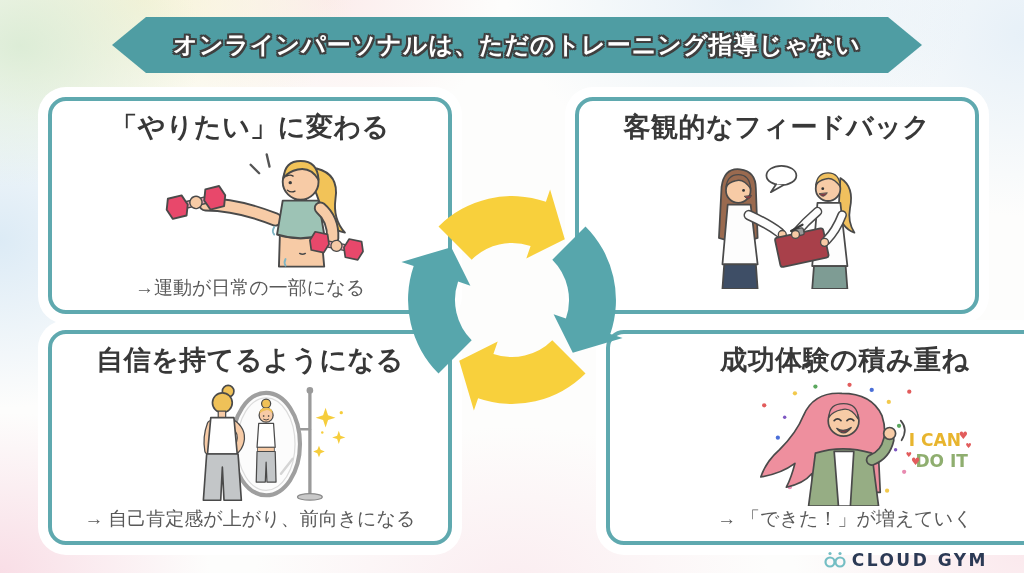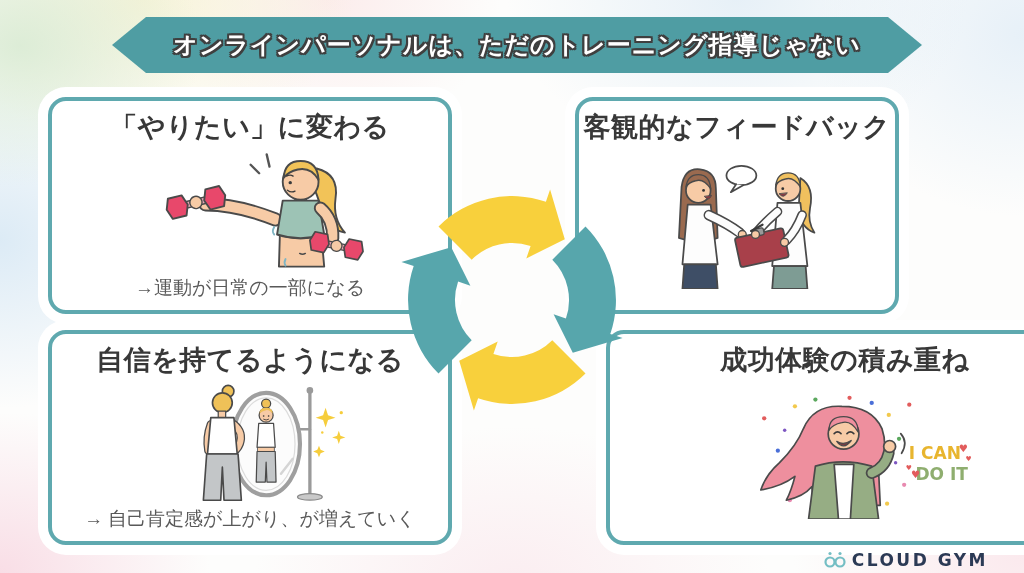--- a/index.html
+++ b/index.html
@@ -39,21 +39,21 @@
 
   
   .card{
     position:absolute;z-index:1;box-sizing:border-box;
     background:#fff;border:4px solid var(--card-border,#5FA9AF);border-radius:18px;
     box-shadow:0 0 0 10px #fff;
     display:flex;flex-direction:column;align-items:center;justify-content:space-between;
     padding:8px 6px 9px;
   }
   .card-tl{left:48px;top:97px;width:404px;height:217px;}
-  .card-tr{left:575px;top:97px;width:324px;height:217px;}
+  .card-tr{left:575px;top:97px;width:404px;height:217px;}
   .card-bl{left:48px;top:330px;width:404px;height:215px;justify-content:center;}
   .card-br{left:606px;top:330px;width:478px;height:215px;}
   .card-title{font-size:27px;font-weight:800;letter-spacing:.5px;color:var(--title-text,#383838);white-space:nowrap;}
   .card-caption{font-size:19px;color:var(--caption-text,#595959);white-space:nowrap;font-family:Liberation Serif, serif;}
   .illus{flex:1 1 auto;display:flex;align-items:center;justify-content:center;min-height:0;}
   .illus svg{height:132px;max-width:390px;}
   .card-bl .illus svg,.card-br .illus svg{height:128px;}
 
   
   .cycle{position:absolute;left:382px;top:170px;width:260px;height:260px;z-index:5;pointer-events:none;}
@@ -190,21 +190,21 @@
           <path d="M88 92 L126 92 L130 148 L109 148 L107 108 L105 148 L84 148 Z" fill="#C3C6C8" stroke="#4a4a4a" stroke-width="2"></path>
 
           <path d="M232 36 L235 45 L244 48 L235 51 L232 60 L229 51 L220 48 L229 45 Z" fill="#F6CD3C"></path>
           <path d="M248 64 L250 70 L256 72 L250 74 L248 80 L246 74 L240 72 L246 70 Z" fill="#F6CD3C"></path>
           <path d="M224 82 L226 87 L231 89 L226 91 L224 96 L222 91 L217 89 L222 87 Z" fill="#F6CD3C"></path>
           <circle cx="251" cy="42" r="2" fill="#F6CD3C"></circle>
           <circle cx="228" cy="66" r="1.5" fill="#F6CD3C"></circle>
         </g>
       </svg>
     </div>
-    <div class="card-caption">→ 自己肯定感が上がり、が増えていく</div>
+    <div class="card-caption">→ 自己肯定感が上がり、前向きになる</div>
   </div>
 
   <div class="card card-br">
     <div class="card-title">成功体験の積み重ね</div>
     <div class="illus">
       <svg viewBox="0 0 310 150">
         <g>
           <circle cx="60" cy="32" r="2.5" fill="#E25C5C"></circle>
             <circle cx="76" cy="70" r="2.5" fill="#4A6FD8"></circle>
           <circle cx="68" cy="110" r="2.5" fill="#5BA85E"></circle>
@@ -241,20 +241,21 @@
         <g font-family="DejaVu Sans, sans-serif" font-weight="bold">
           <text x="260" y="80" text-anchor="middle" font-size="20" fill="#E8B52E">I CAN</text>
           <text x="268" y="104" text-anchor="middle" font-size="20" fill="#8FAE6F">DO IT</text>
           <text x="288" y="72" font-size="12" fill="#E25C5C">♥</text>
           <text x="296" y="82" font-size="8" fill="#E25C5C">♥</text>
           <text x="232" y="102" font-size="12" fill="#E25C5C">♥</text>
           <text x="226" y="92" font-size="8" fill="#E25C5C">♥</text>
         </g>
       </svg>
     </div>
+    <div class="card-caption">→ 「できた！」が増えていく</div>
   </div>
 
   <div class="cycle">
     <svg id="cycle-svg" viewBox="0 0 260 260" width="260" height="260">
         <path d="M 56.5 56.5 A 104 104 0 0 1 163.9 31.7 L 168.1 19.4 L 182.8 69.2 L 144.3 88.4 L 148.6 76.1 A 57 57 0 0 0 89.7 89.7 Z" fill="#F8D03C"></path>
         <path d="M 203.5 56.5 A 104 104 0 0 1 228.3 163.9 L 240.6 168.1 L 190.8 182.8 L 171.6 144.3 L 183.9 148.6 A 57 57 0 0 0 170.3 89.7 Z" fill="#57A6AC"></path>
         <path d="M 203.5 203.5 A 104 104 0 0 1 96.1 228.3 L 91.9 240.6 L 77.2 190.8 L 115.7 171.6 L 111.4 183.9 A 57 57 0 0 0 170.3 170.3 Z" fill="#F8D03C"></path>
         <path d="M 56.5 203.5 A 104 104 0 0 1 31.7 96.1 L 19.4 91.9 L 69.2 77.2 L 88.4 115.7 L 76.1 111.4 A 57 57 0 0 0 89.7 170.3 Z" fill="#57A6AC"></path>
       </svg>
   </div>

